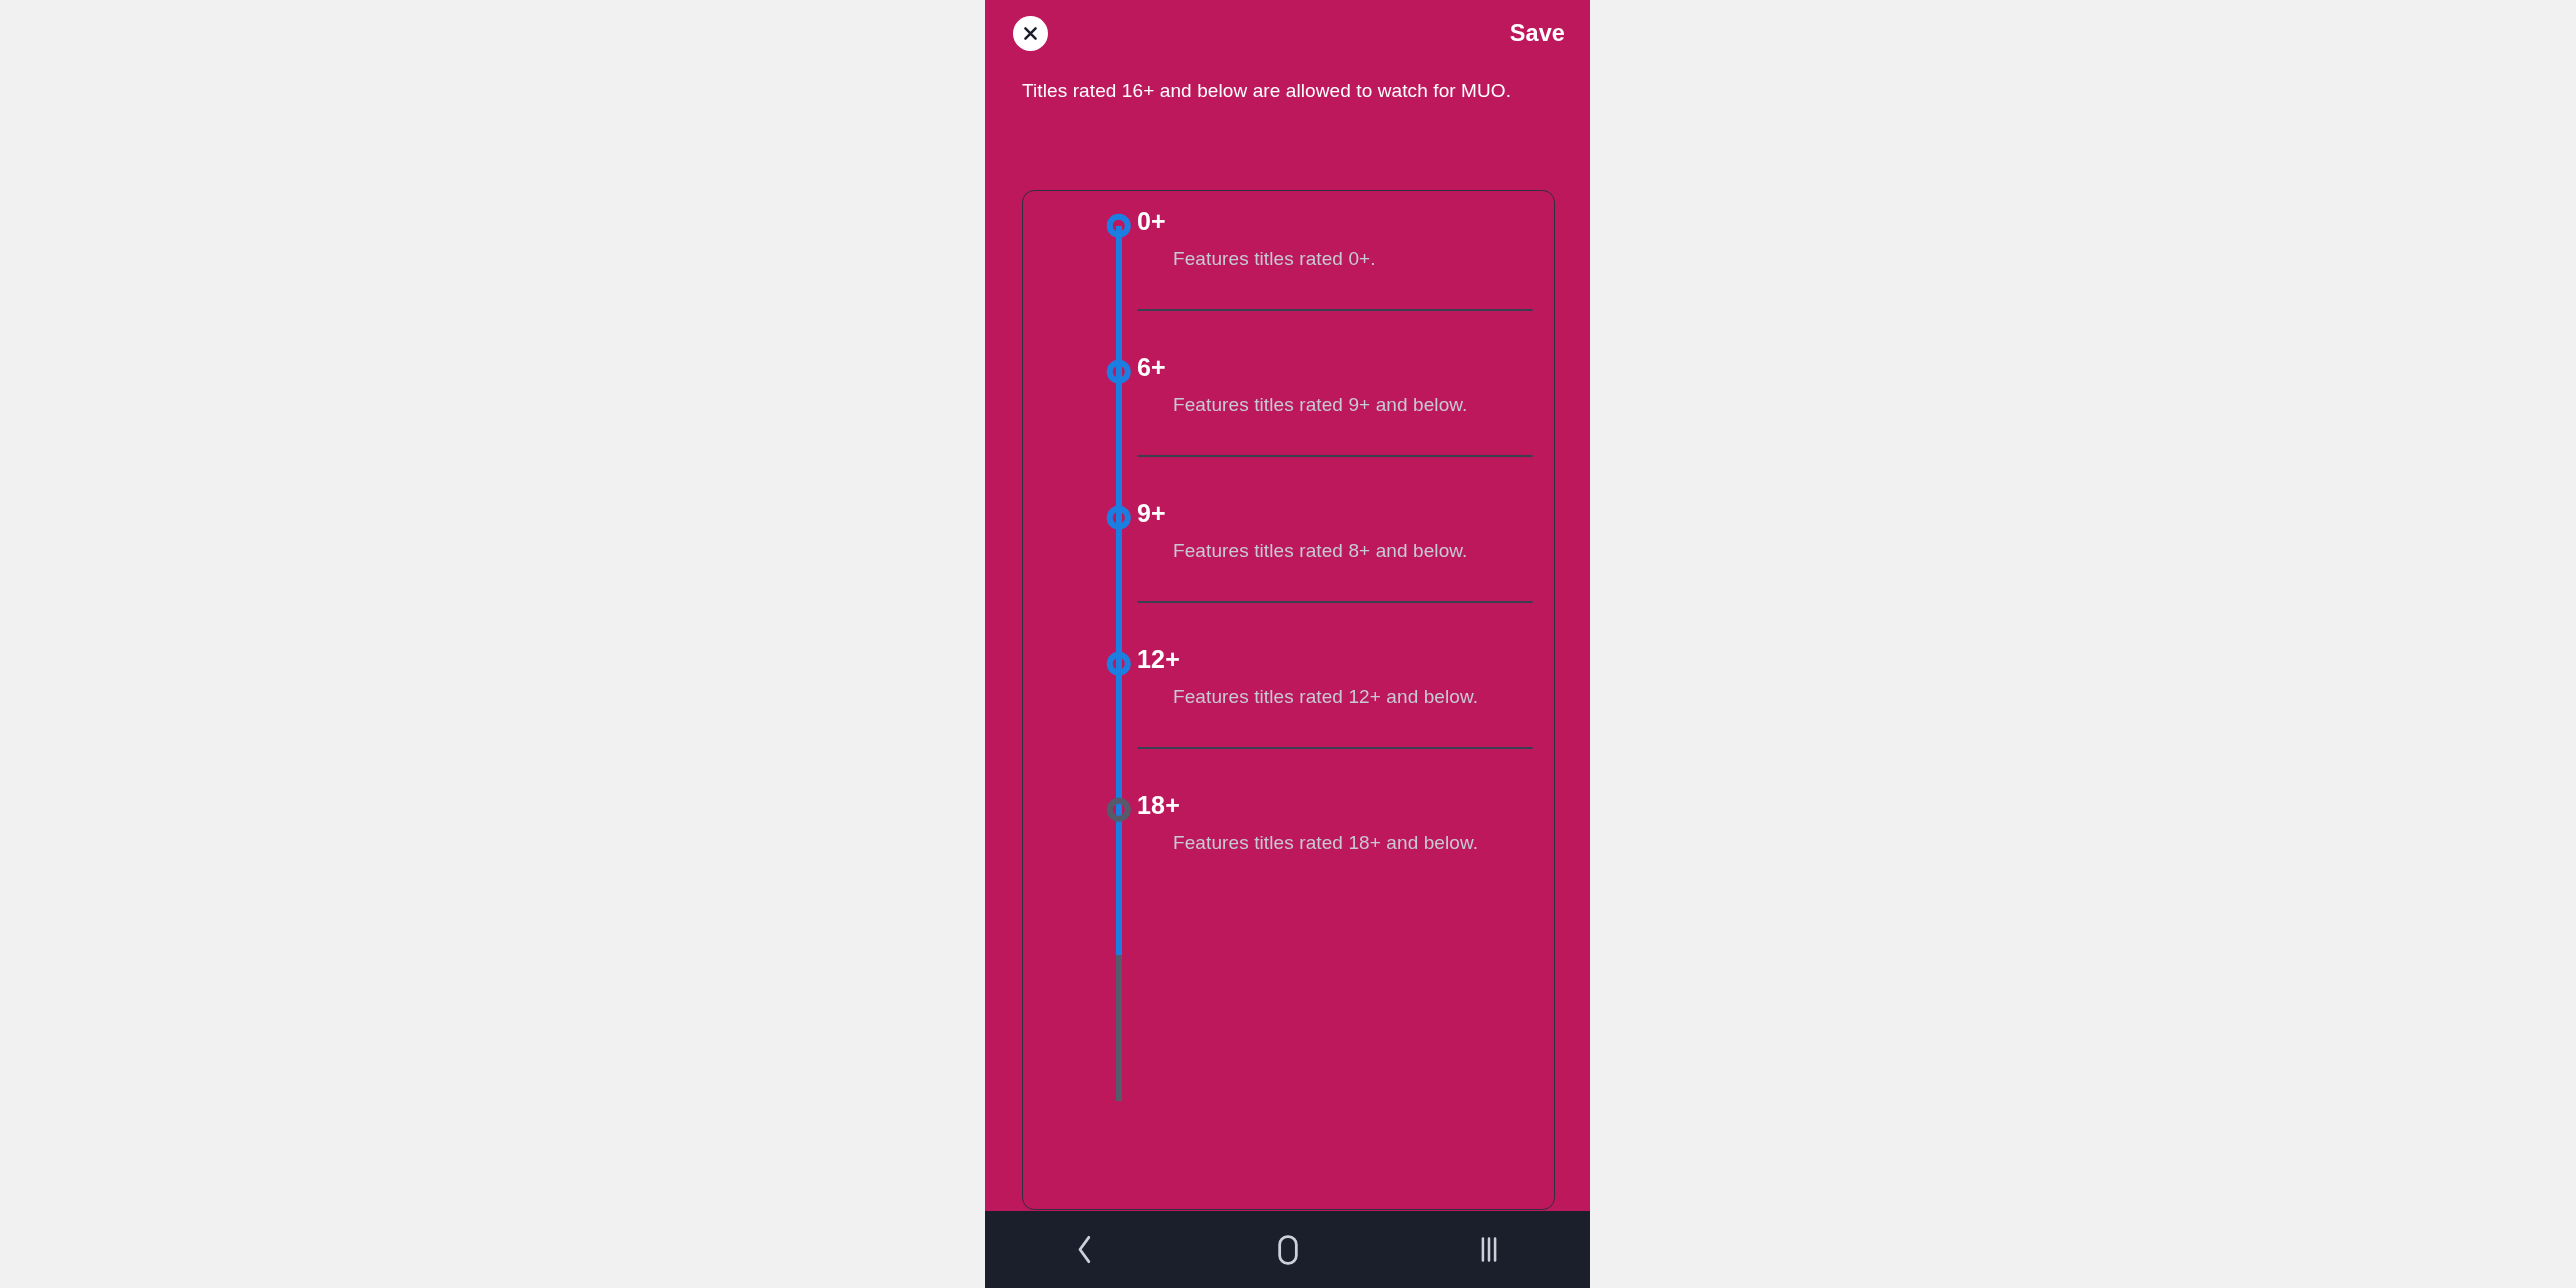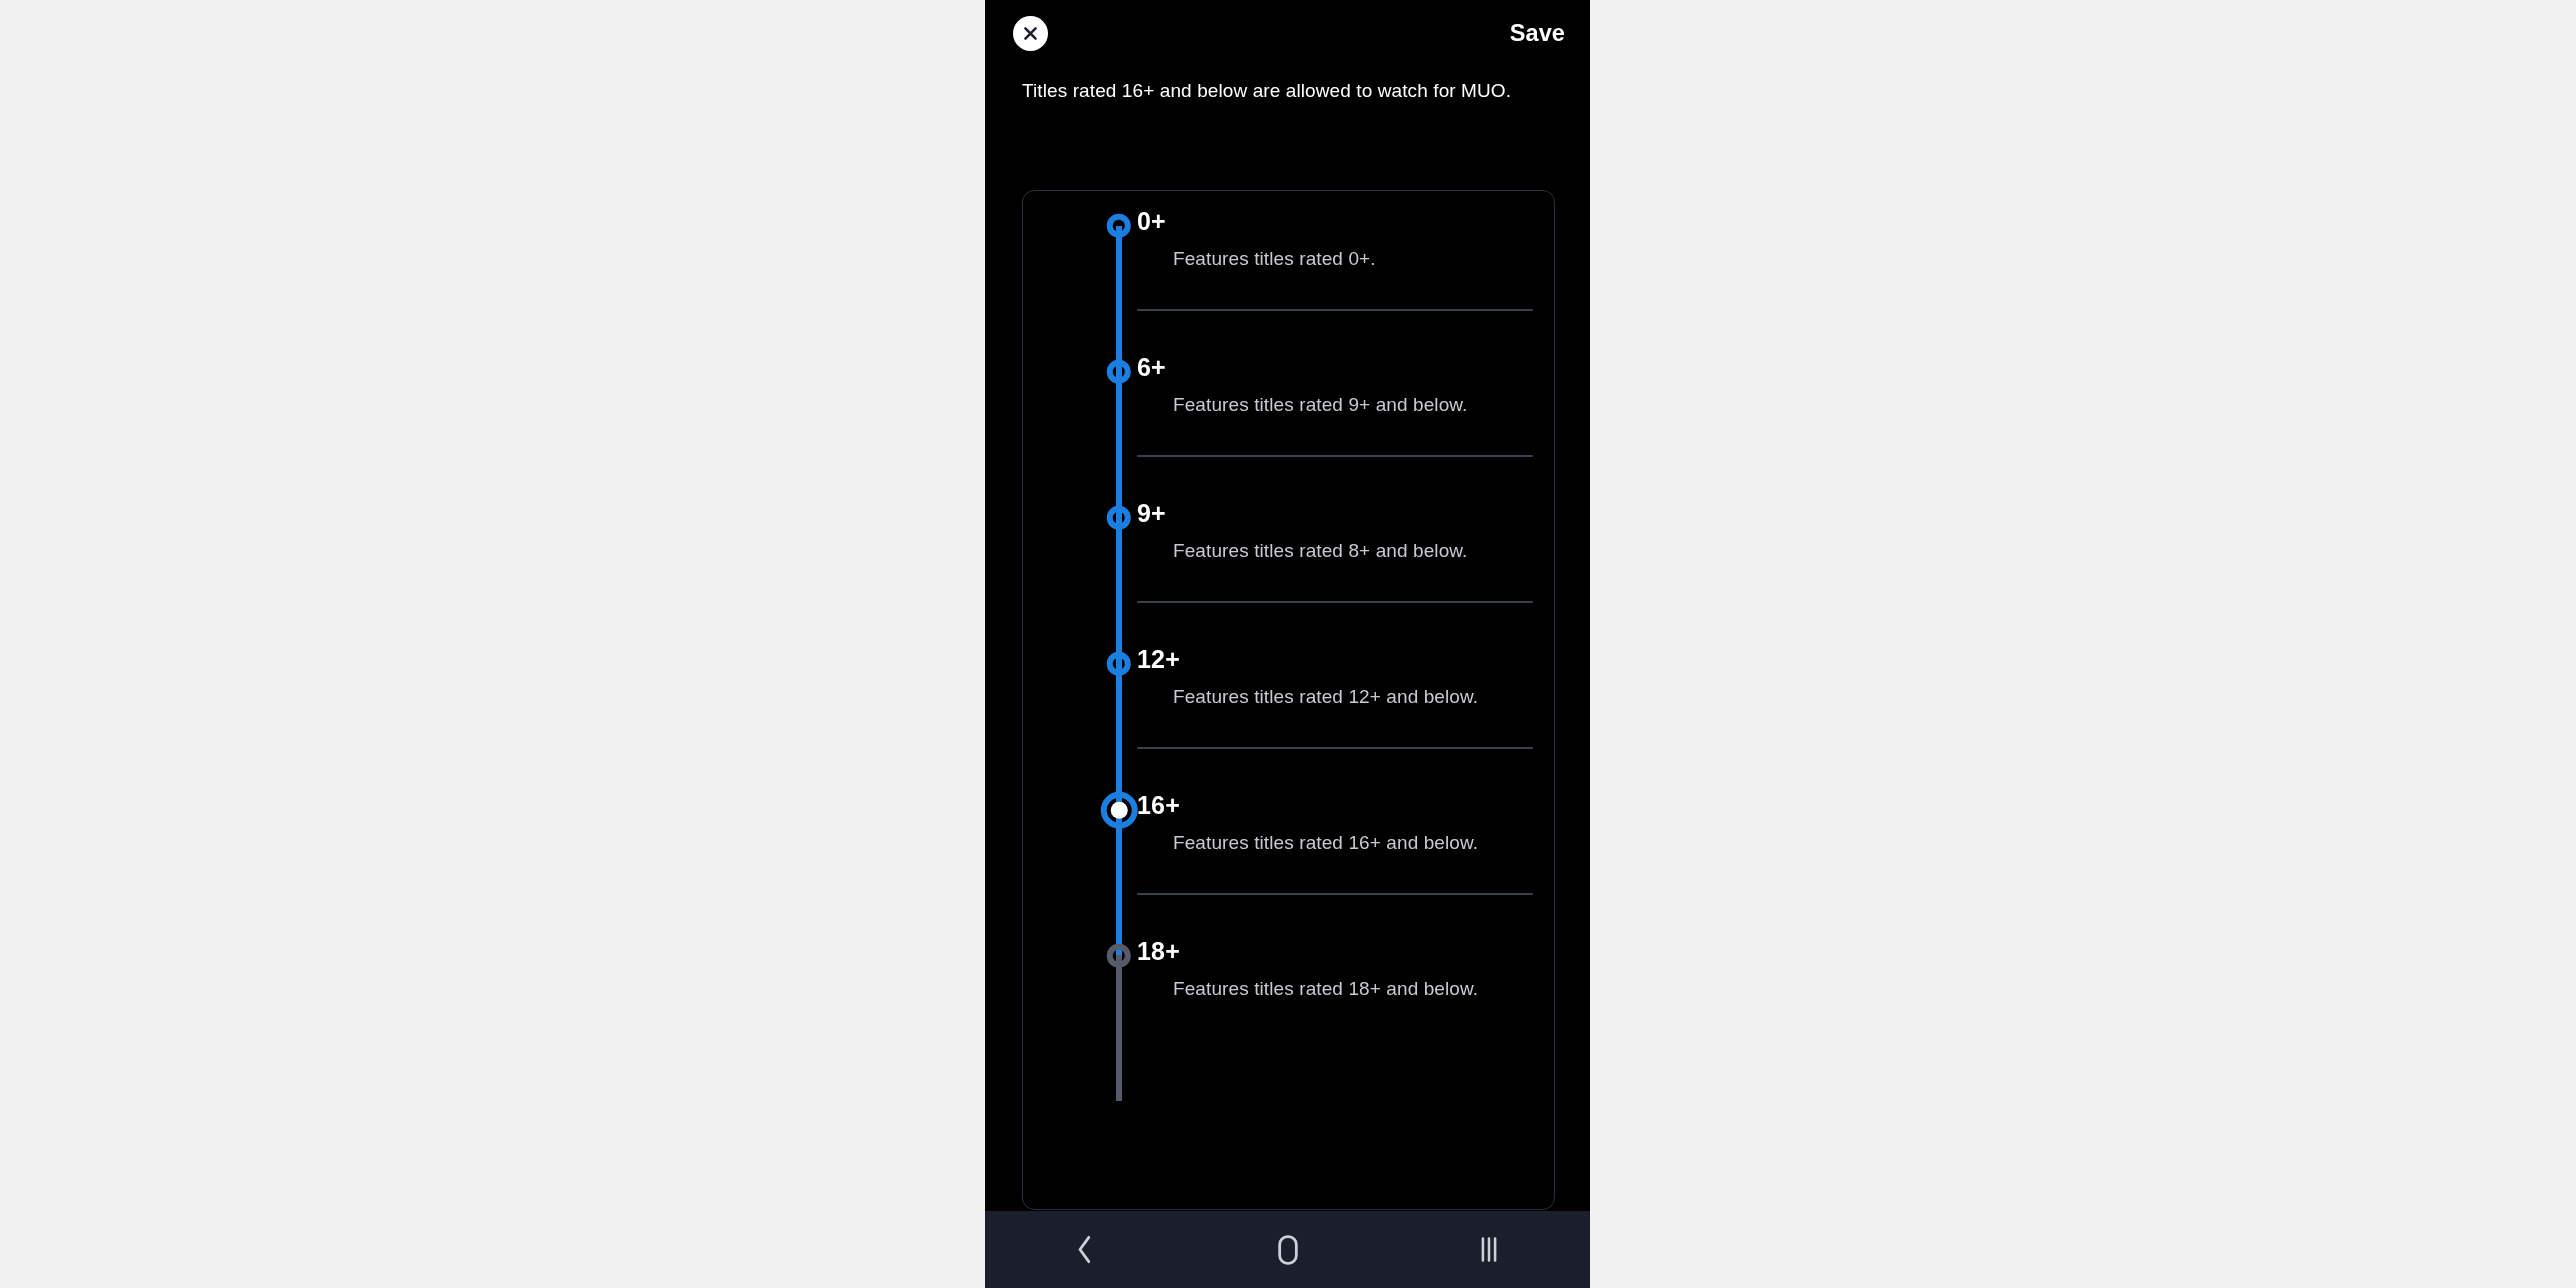--- a/index.html
+++ b/index.html
@@ -15,21 +15,21 @@
     position: relative;
   }
 
   
   #phone {
     position: absolute;
     left: 985px;
     top: 0;
     width: 605px;
     height: 1288px;
-    background: #000000;
+    background: #be185d;
     overflow: hidden;
   }
 
   
   #header {
     position: absolute;
     left: 0; top: 0;
     width: 605px;
     height: 73px;
   }
@@ -256,29 +256,20 @@
           <div class="row-title">9+</div>
           <div class="row-desc">Features titles rated 8+ and below.</div>
           <div class="row-divider"></div>
         </div>
         <div class="row">
           <div class="marker" style="margin-left: 0px; left: 96px;">
             <div class="ring"></div>
           </div>
           <div class="row-title">12+</div>
           <div class="row-desc">Features titles rated 12+ and below.</div>
-          <div class="row-divider"></div>
-        </div>
-        <div class="row">
-          <div class="marker" style="margin-left: 0px; left: 96px;">
-            <div class="ring selected"></div>
-            <div class="dot-inner"></div>
-          </div>
-          <div class="row-title">16+</div>
-          <div class="row-desc">Features titles rated 16+ and below.</div>
           <div class="row-divider"></div>
         </div>
         <div class="row">
           <div class="marker" style="margin-left: 0px; left: 96px;">
             <div class="ring inactive"></div>
           </div>
           <div class="row-title">18+</div>
           <div class="row-desc">Features titles rated 18+ and below.</div>
         </div>
       </div>

